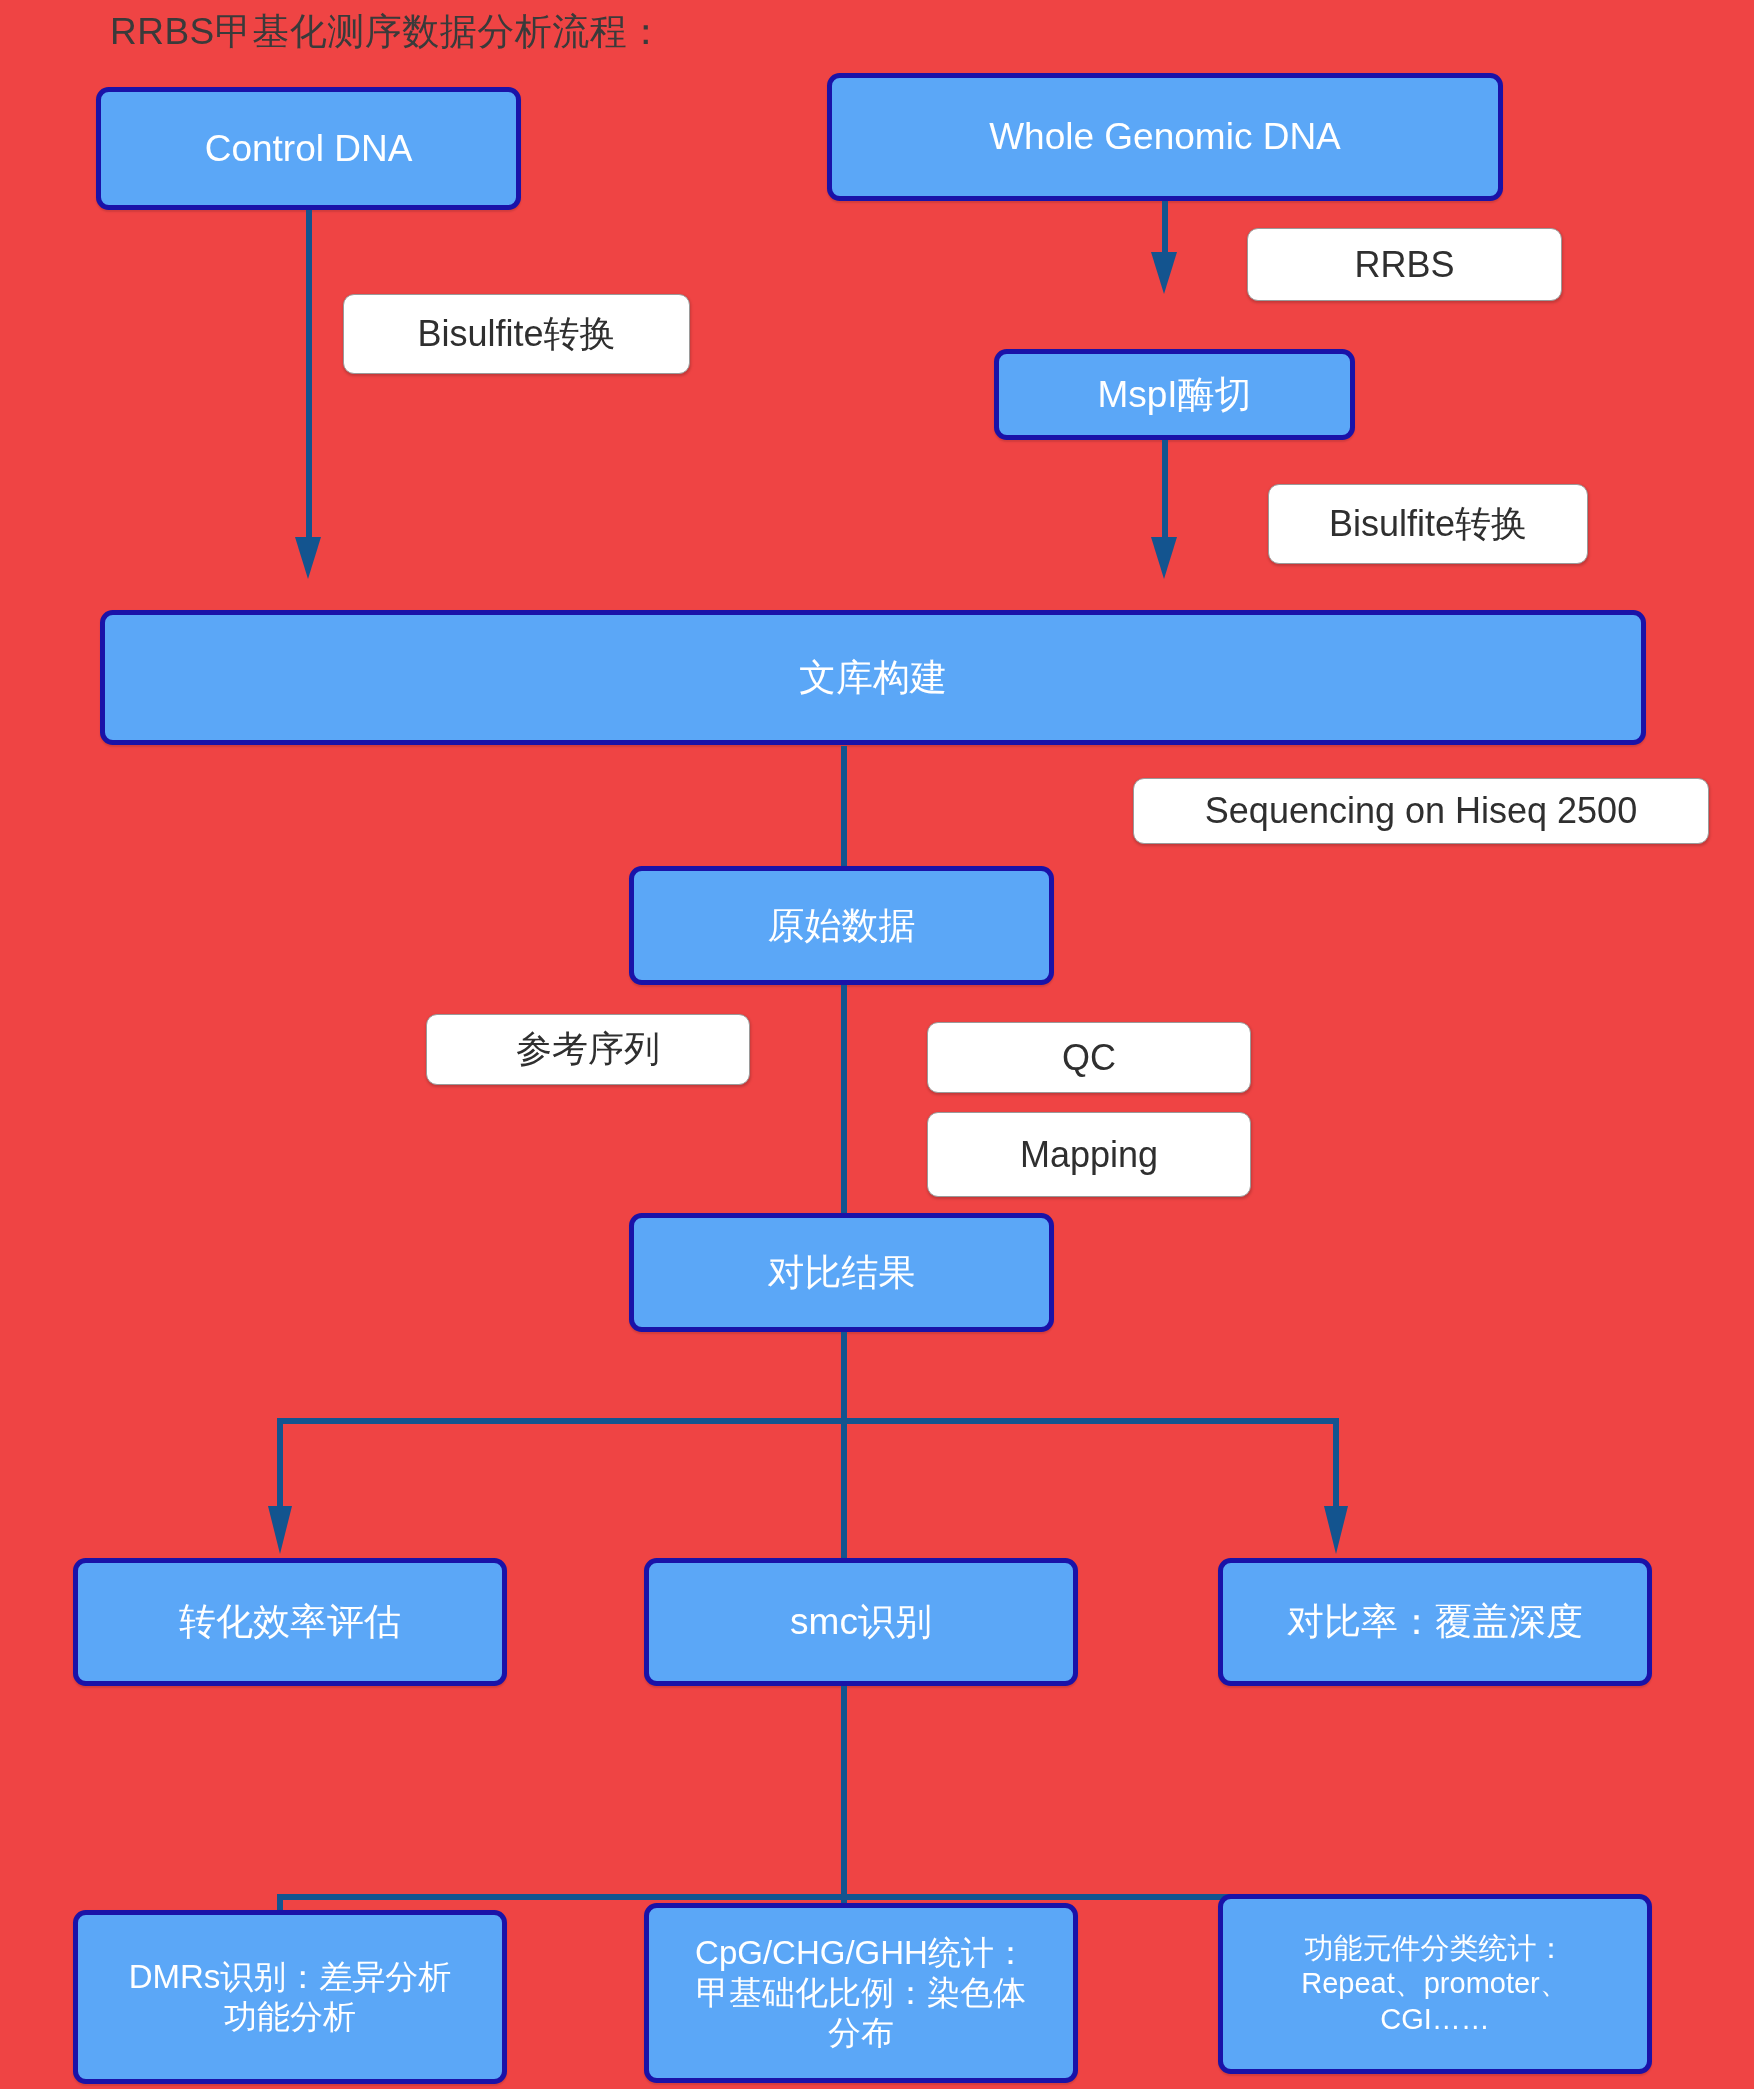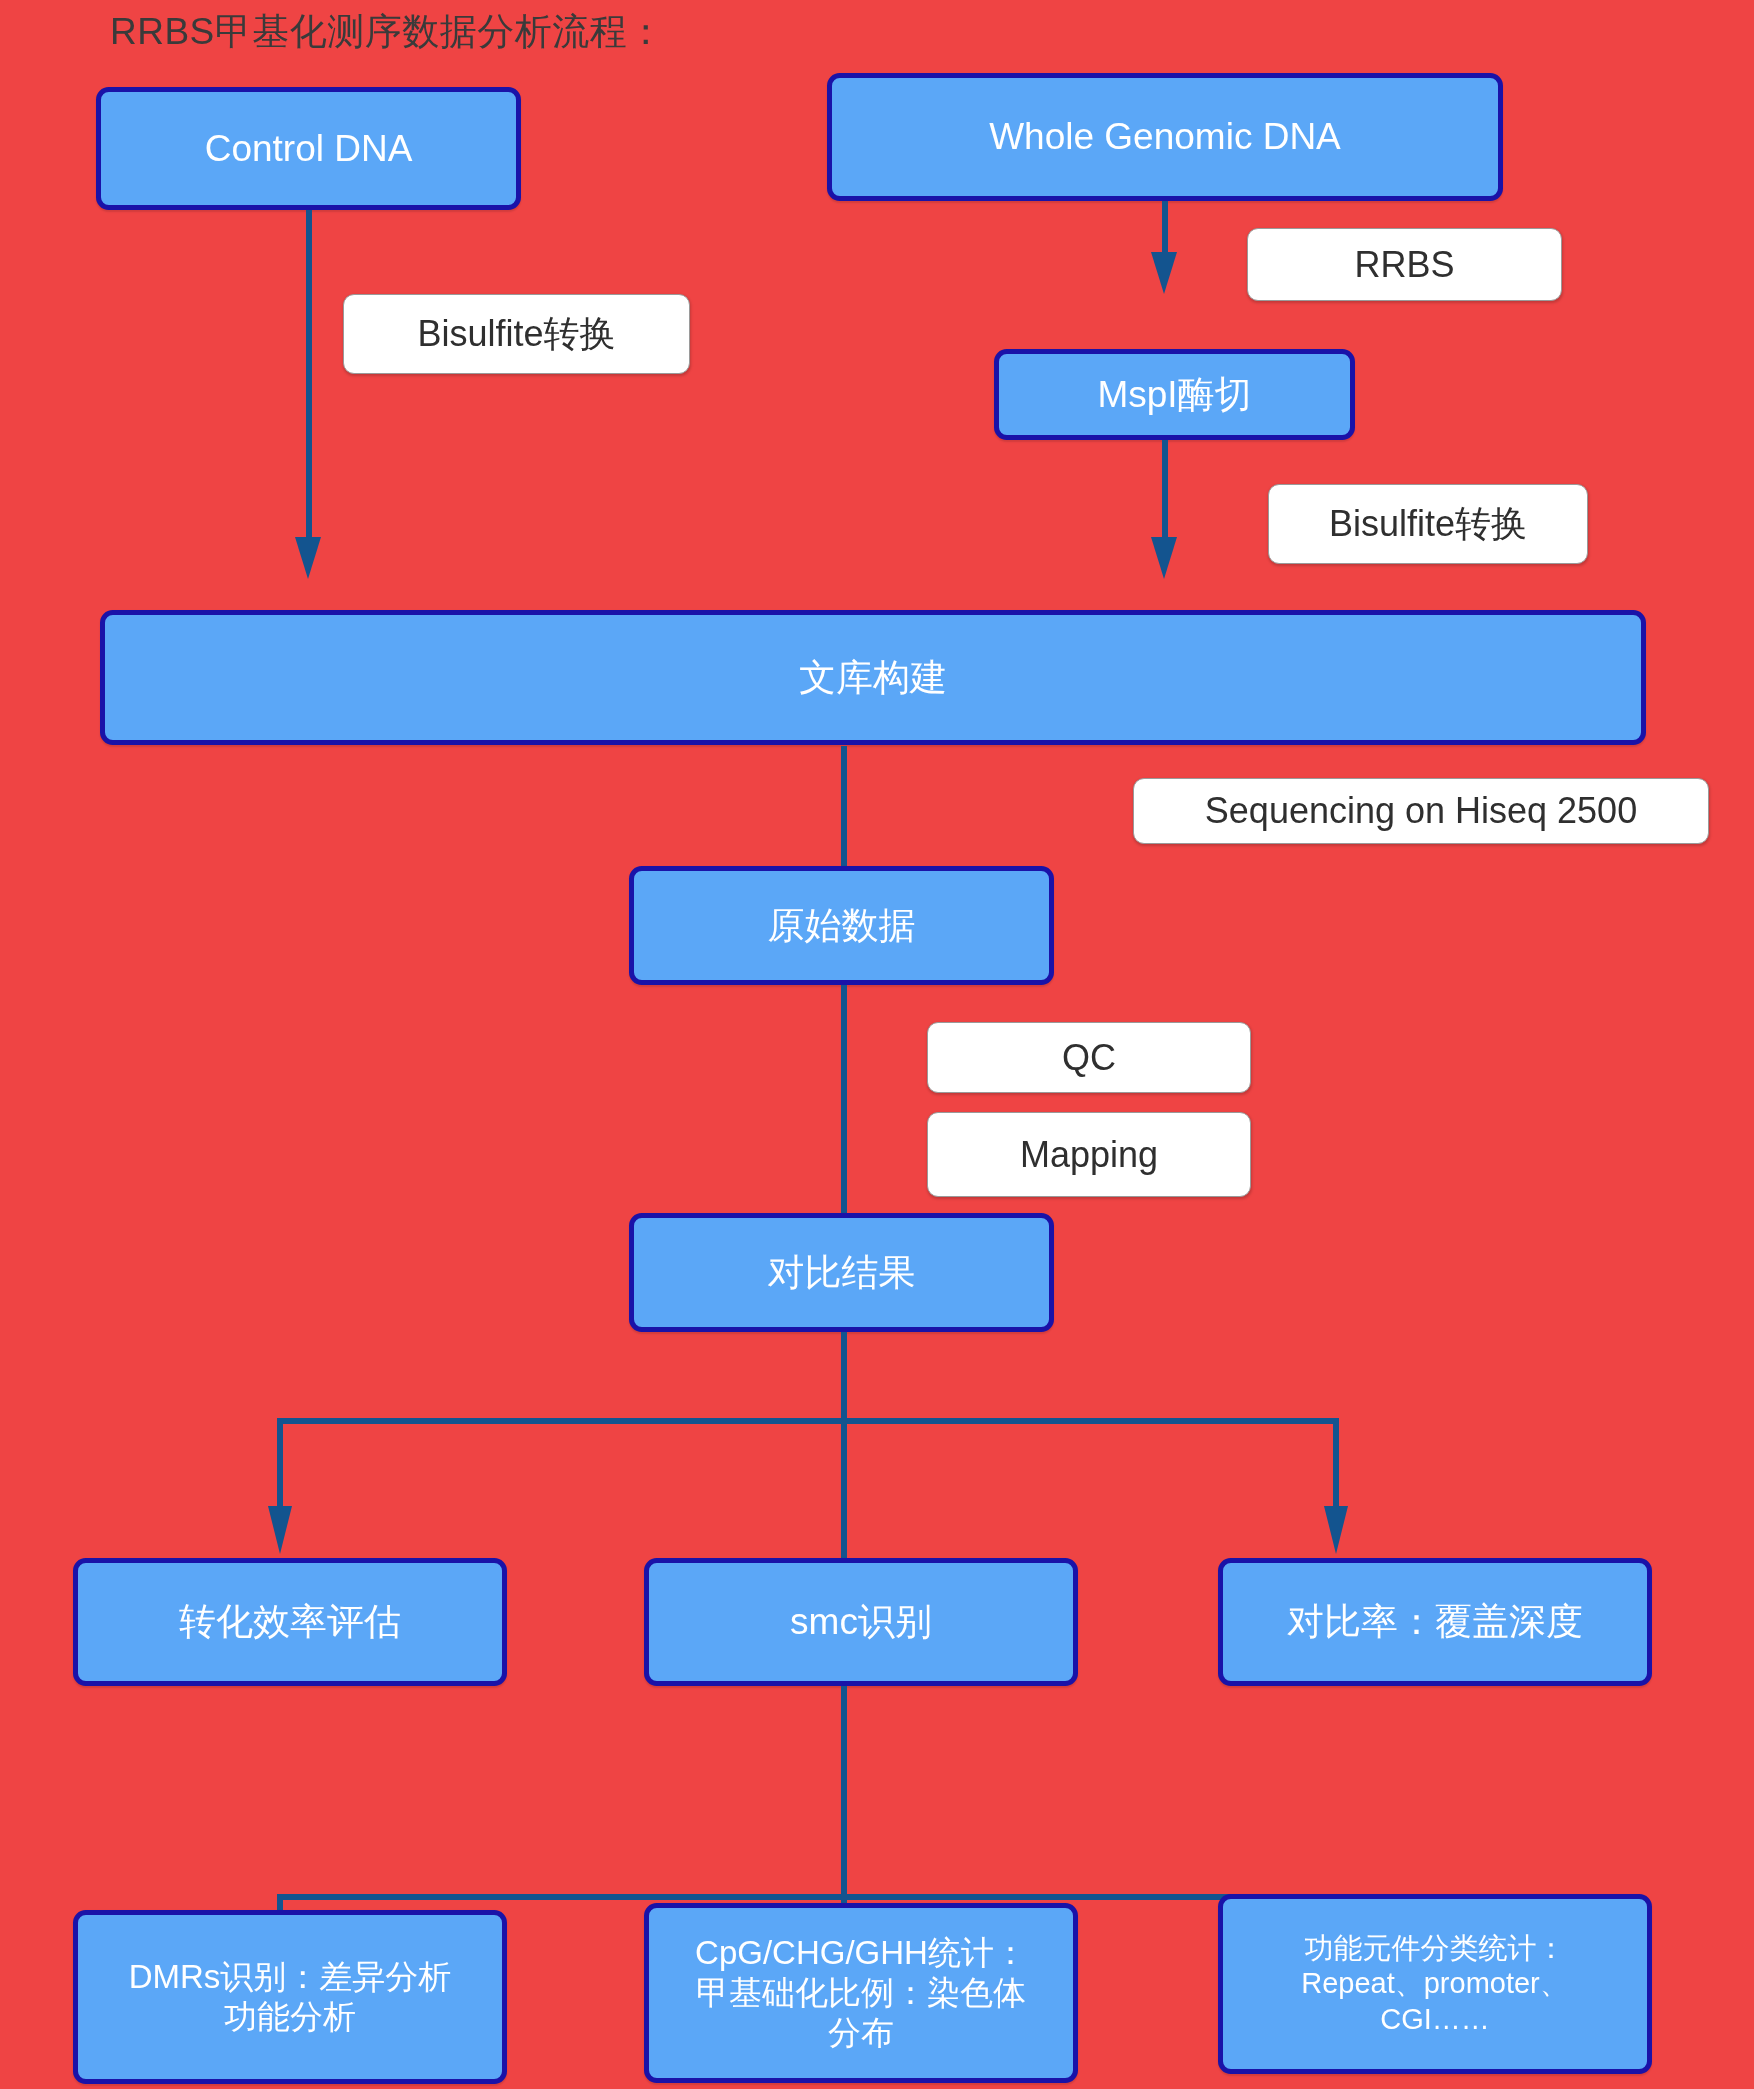--- a/index.html
+++ b/index.html
@@ -137,20 +137,23 @@
   <div class="annot" style="left:1133px; top:778px; width:576px; height:66px;">
     <span>Sequencing on Hiseq 2500</span>
   </div>
 
   <div class="node" style="left:629px; top:866px; width:425px; height:119px;">
     <span class="txt">原始数据</span>
   </div>
 
   <div class="vline" style="left:841px; top:985px; height:228px;"></div>
 
+  <div class="annot" style="left:426px; top:1014px; width:324px; height:71px;">
+    <span>参考序列</span>
+  </div>
 
   <div class="annot" style="left:927px; top:1022px; width:324px; height:71px;">
     <span>QC</span>
   </div>
 
   <div class="annot" style="left:927px; top:1112px; width:324px; height:85px;">
     <span>Mapping</span>
   </div>
 
   <div class="node" style="left:629px; top:1213px; width:425px; height:119px;">

